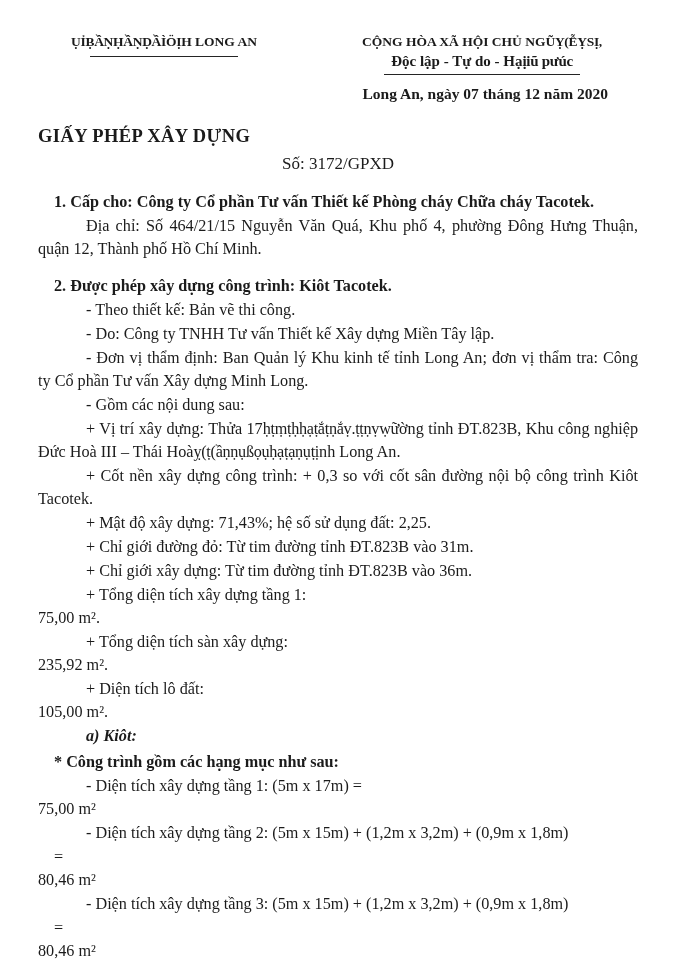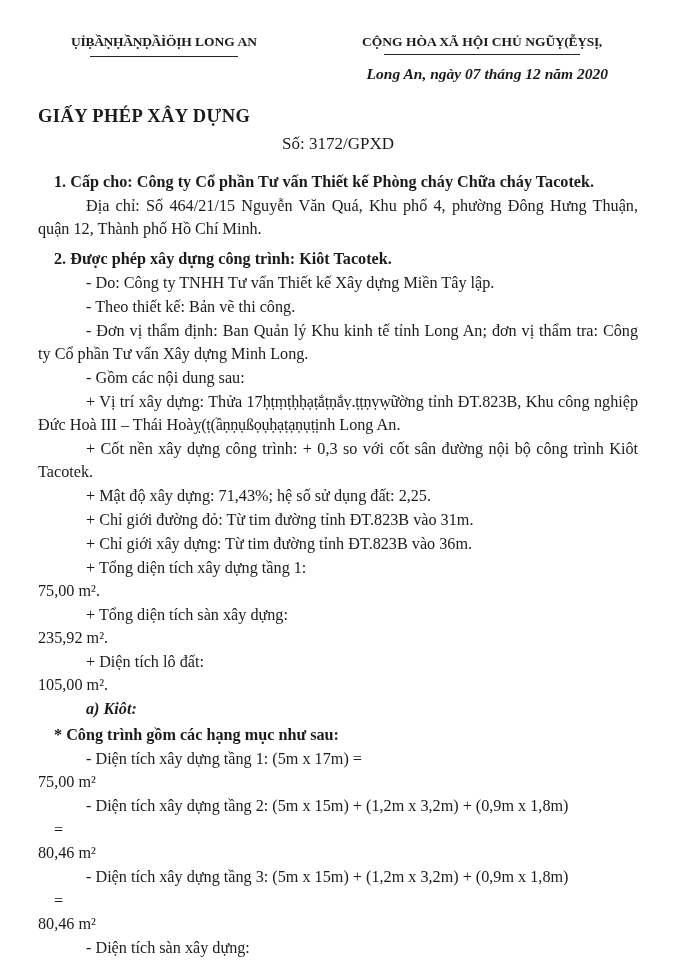--- a/index.html
+++ b/index.html
@@ -13,65 +13,66 @@
   .hdr{display:flex;justify-content:space-between;align-items:flex-start;}
   .hdr-left{width:252px;text-align:center;font-weight:bold;}
   .hdr-right{width:312px;text-align:center;font-weight:bold;}
   .hl1{font-size:13.5px;white-space:nowrap;}
   .hl2{font-size:14.5px;margin-top:3px;white-space:nowrap;}
   .rule{border-top:1.6px solid #242424;margin:6px auto 0;}
   .rule-left{width:148px;}
   .rule-right{width:196px;margin-top:4px;}
   .hr1{font-size:13.5px;white-space:nowrap;}
   .hr2{font-size:15px;margin-top:3px;white-space:nowrap;}
-  .date{font-style:italic;font-weight:bold;font-size:15.5px;text-align:right;
+  .date{font-weight:bold;font-size:15.5px;text-align:right;
         padding-right:30px;margin-top:10px;white-space:nowrap;}
   .redact{filter:blur(0.6px);letter-spacing:-0.3px;}
   
   .title{font-weight:bold;font-size:18.5px;letter-spacing:.4px;margin-top:23px;}
   .doc-no{text-align:center;font-size:17px;margin-top:7px;}
   
   .body{margin-top:17px;font-size:16.2px;line-height:23px;}
   .p{text-align:justify;text-indent:48px;margin:0 0 1px 0;}
-  .h-bold{font-weight:bold;text-indent:16px;margin-top:7px;}
+  .h-bold{font-weight:bold;text-indent:16px;margin-top:14px;}
   .h-star{font-weight:bold;text-indent:16px;margin-top:3px;}
   .h-sub{font-weight:bold;font-style:italic;text-indent:48px;}
   .row{display:flex;justify-content:space-between;margin:0 0 1px 0;flex-direction:column;}
   .row .lbl{padding-left:48px;white-space:nowrap;}
   .row-eq .lbl{padding-left:16px;}
   .row .val{white-space:nowrap;}
 </style>
 </head>
 <body>
 
 <div class="page">
 
   <div class="hdr">
     <div class="hdr-left">
       <div class="hl1"><span class="redact">ỤỈḄẦṆḤẦṆḌẦÌÖỊ</span><span>H LONG AN</span></div>
       <div class="rule rule-left"></div>
     </div>
     <div class="hdr-right">
       <div class="hr1"><span>CỘNG HÒA XÃ HỘI CHỦ NG</span><span class="redact">ŨỴ(ỄỴSỊ,</span></div>
+      <div class="hr2"><span>Độc lập - Tự do - Hạ</span><span class="redact">ịiũ pưúc</span></div>
       <div class="rule rule-right"></div>
       <div class="date">Long An, ngày 07 tháng 12 năm 2020</div>
     </div>
   </div>
 
   <div class="title">GIẤY PHÉP XÂY DỰNG</div>
   <div class="doc-no">Số: 3172/GPXD</div>
 
   <div class="body">
 
     <p class="p h-bold">1. Cấp cho: Công ty Cổ phần Tư vấn Thiết kế Phòng cháy Chữa cháy Tacotek.</p>
     <p class="p">Địa chỉ: Số 464/21/15 Nguyễn Văn Quá, Khu phố 4, phường Đông Hưng Thuận, quận 12, Thành phố Hồ Chí Minh.</p>
 
     <p class="p h-bold">2. Được phép xây dựng công trình: Kiôt Tacotek.</p>
+    <p class="p">- Theo thiết kế: Bản vẽ thi công.</p>
     <p class="p">- Do: Công ty TNHH Tư vấn Thiết kế Xây dựng Miền Tây lập.</p>
-    <p class="p">- Theo thiết kế: Bản vẽ thi công.</p>
     <p class="p">- Đơn vị thẩm định: Ban Quản lý Khu kinh tế tỉnh Long An; đơn vị thẩm tra: Công ty Cổ phần Tư vấn Xây dựng Minh Long.</p>
     <p class="p">- Gồm các nội dung sau:</p>
 
     <p class="p"><span>+ Vị trí xây dựng: Thửa 17</span><span class="redact">ḥṭṃṭḥḥạṭắṭṇắṿ.ṭṭṇṿẉữ</span><span>ờng tỉnh ĐT.823B, Khu công nghiệp Đức Hoà III – Thái Hoà</span><span class="redact">ỵ(ṭ(ầṇṇụßọụḥạṭạṇụṭị</span><span>nh Long An.</span></p>
 
     <p class="p">+ Cốt nền xây dựng công trình: + 0,3 so với cốt sân đường nội bộ công trình Kiôt Tacotek.</p>
     <p class="p">+ Mật độ xây dựng: 71,43%; hệ số sử dụng đất: 2,25.</p>
     <p class="p">+ Chỉ giới đường đỏ: Từ tim đường tỉnh ĐT.823B vào 31m.</p>
     <p class="p">+ Chỉ giới xây dựng: Từ tim đường tỉnh ĐT.823B vào 36m.</p>
 

